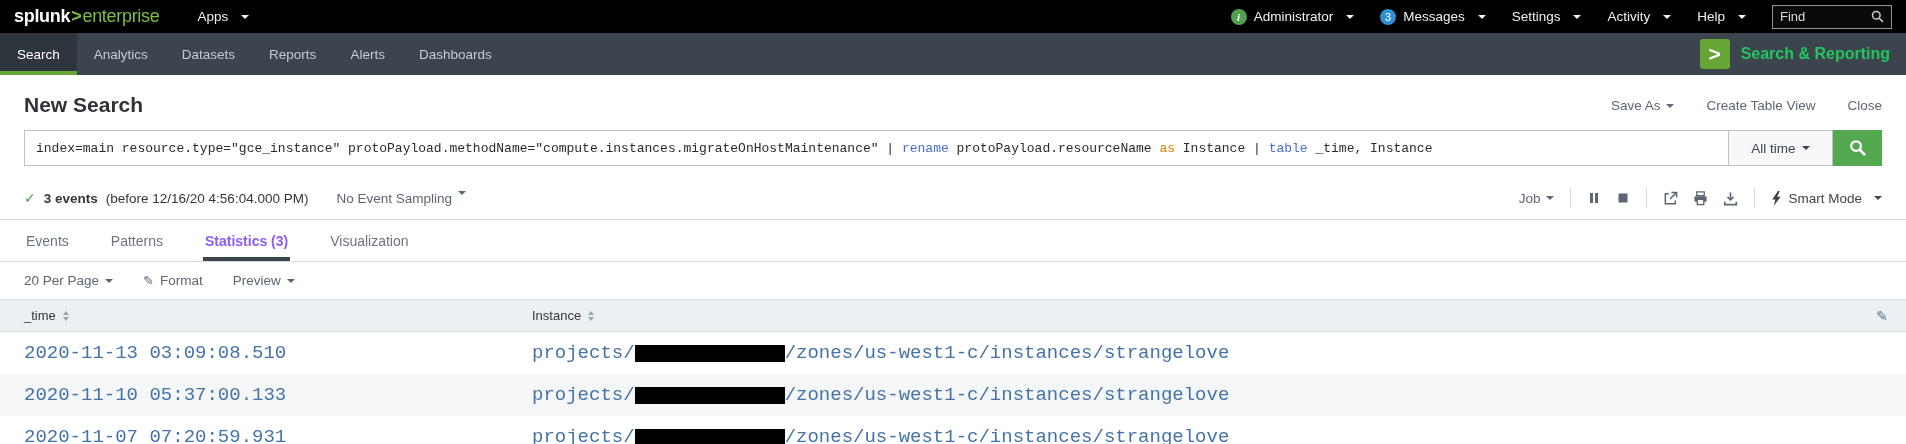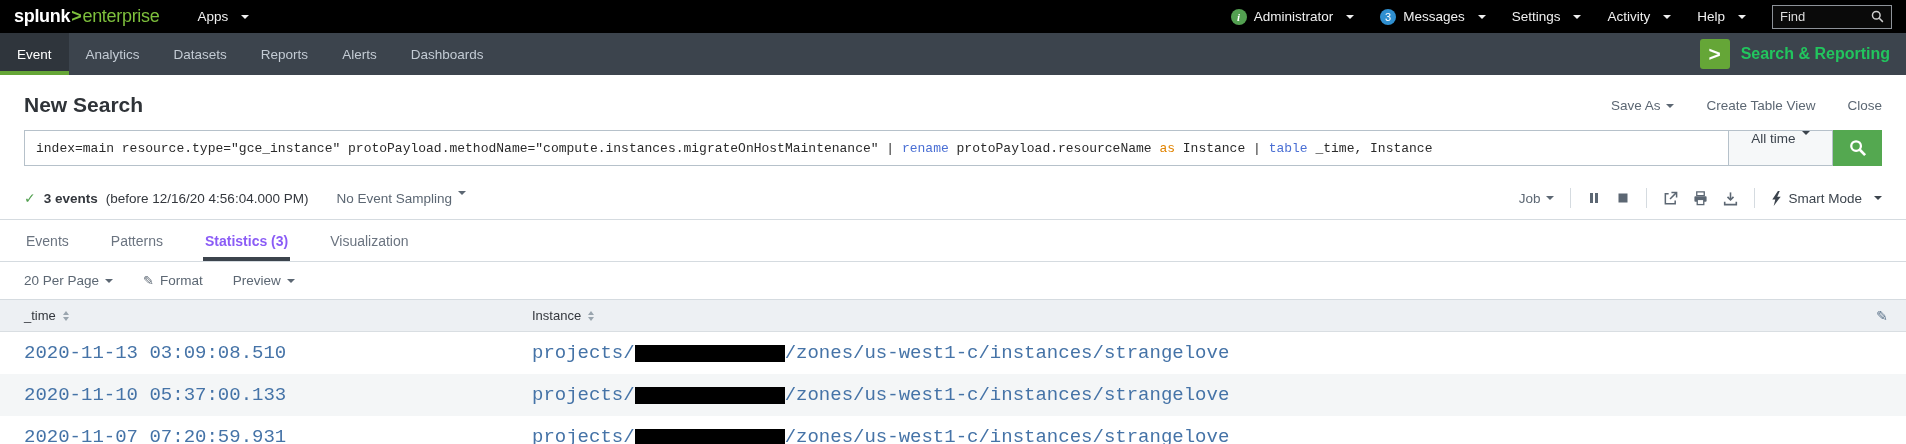--- a/index.html
+++ b/index.html
@@ -35,21 +35,21 @@
   .page-head { display:flex; justify-content:space-between; align-items:center; padding:18px 24px 13px; }
   .page-title { font-size:21px; font-weight:700; color:#2f3338; }
   .head-actions { display:flex; align-items:center; gap:32px; }
   .head-link { color:#5c6773; font-size:13.5px; }
 
   
   .search-row { display:flex; margin:0 24px; height:36px; }
   .query-box { flex:1; border:1px solid #b6c1ca; background:#fff; display:flex; align-items:center; padding:0 11px; font-family:"Liberation Mono","DejaVu Sans Mono",monospace; font-size:13px; color:#2b2b2b; white-space:pre; overflow:hidden; }
   .q-cmd { color:#4a6fd4; }
   .q-kw { color:#e08300; }
-  .timerange { width:104px; border:1px solid #b6c1ca; border-left:none; background:#f6f8f9; display:flex; justify-content:center; font-size:13.5px; color:#3c444d; }
+  .timerange { width:104px; border:1px solid #b6c1ca; border-left:none; background:#f6f8f9; display:flex; align-items:center; justify-content:center; font-size:13.5px; color:#3c444d; }
   .search-btn { width:49px; background:#54a850; display:flex; align-items:center; justify-content:center; border:none; }
 
   
   .results-bar { display:flex; justify-content:space-between; align-items:center; padding:12px 24px 11px; border-bottom:1px solid #d5dbe0; margin-top:10px; }
   .rb-left { display:flex; align-items:center; gap:8px; font-size:13.5px; color:#33373d; }
   .check { color:#53a051; font-weight:700; font-size:14px; }
   .events-count { font-weight:700; }
   .sampling { color:#5c6773; margin-left:20px; display:flex; align-items:flex-start; }
   .rb-right { display:flex; align-items:center; gap:16px; color:#5c6773; font-size:13.5px; }
   .vsep { width:1px; height:20px; background:#d5dbe0; }
@@ -126,21 +126,21 @@
           <circle cx="6.5" cy="6.5" r="4.7" fill="none" stroke="#cfcfcf" stroke-width="1.8"></circle>
           <line x1="10.2" y1="10.2" x2="14.6" y2="14.6" stroke="#cfcfcf" stroke-width="1.8"></line>
         </svg>
     </div>
   </div>
 </header>
 
 <nav class="appbar" data-interactable="false">
   <div class="appnav" data-interactable="false">
     <div class="nav-item active" data-interactable="true">
-        <span data-interactable="false">Event</span>
+        <span data-interactable="false">Search</span>
       </div>
     <div class="nav-item" data-interactable="true">
         <span data-interactable="false">Analytics</span>
       </div>
     <div class="nav-item" data-interactable="true">
         <span data-interactable="false">Datasets</span>
       </div>
     <div class="nav-item" data-interactable="true">
         <span data-interactable="false">Reports</span>
       </div>

